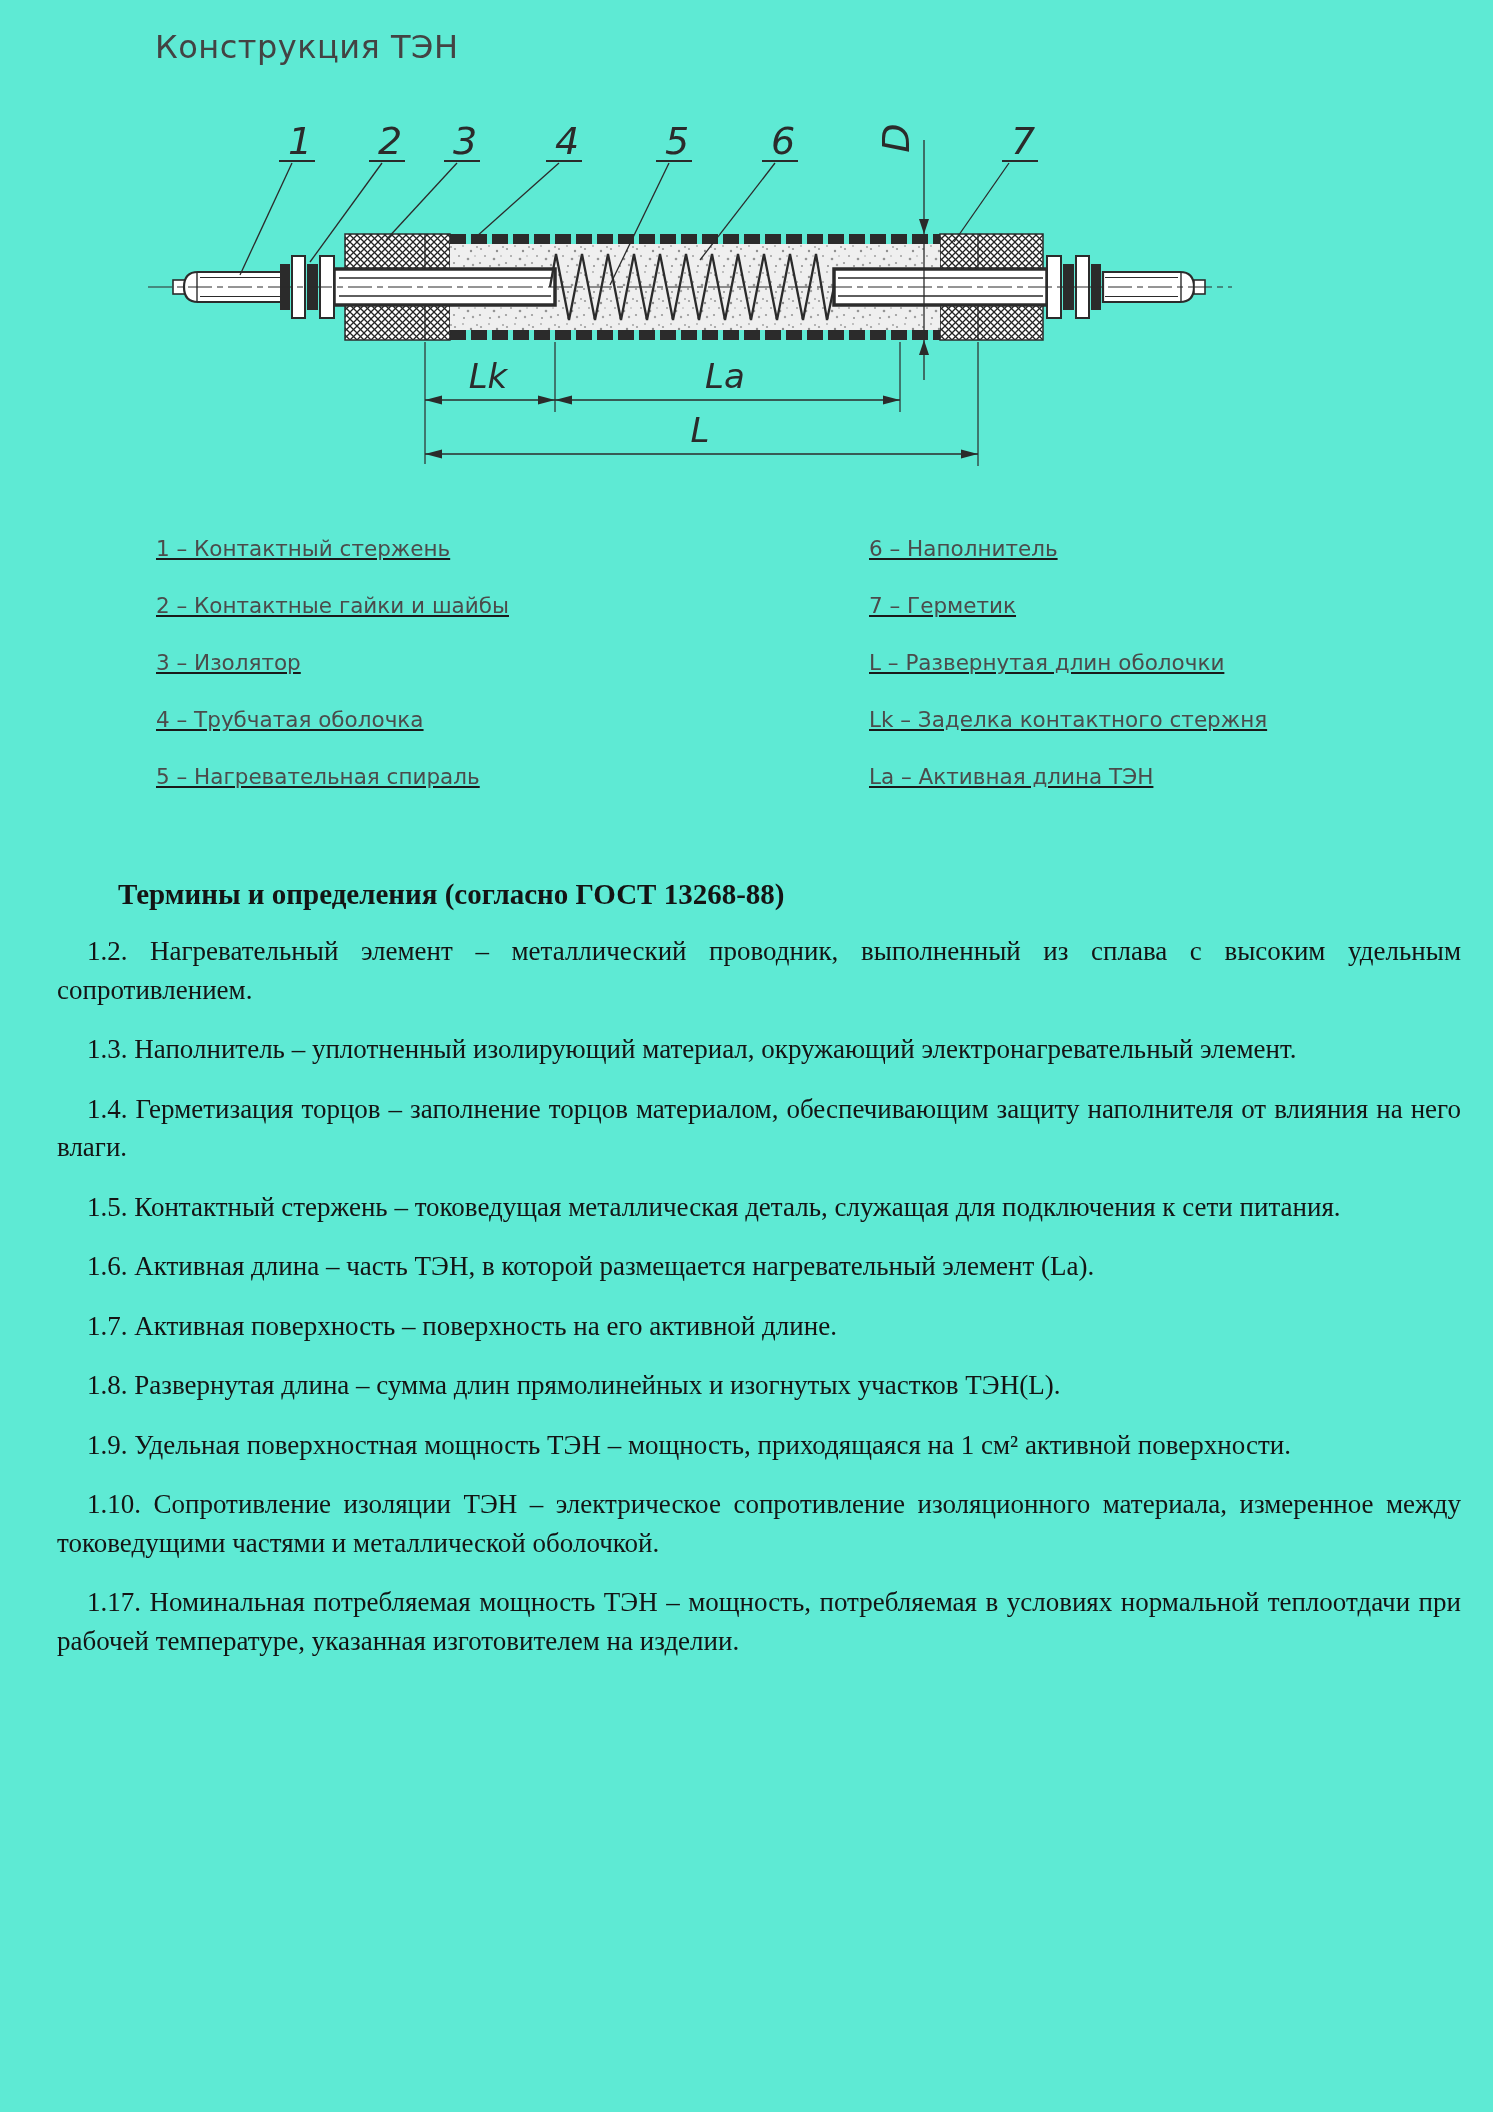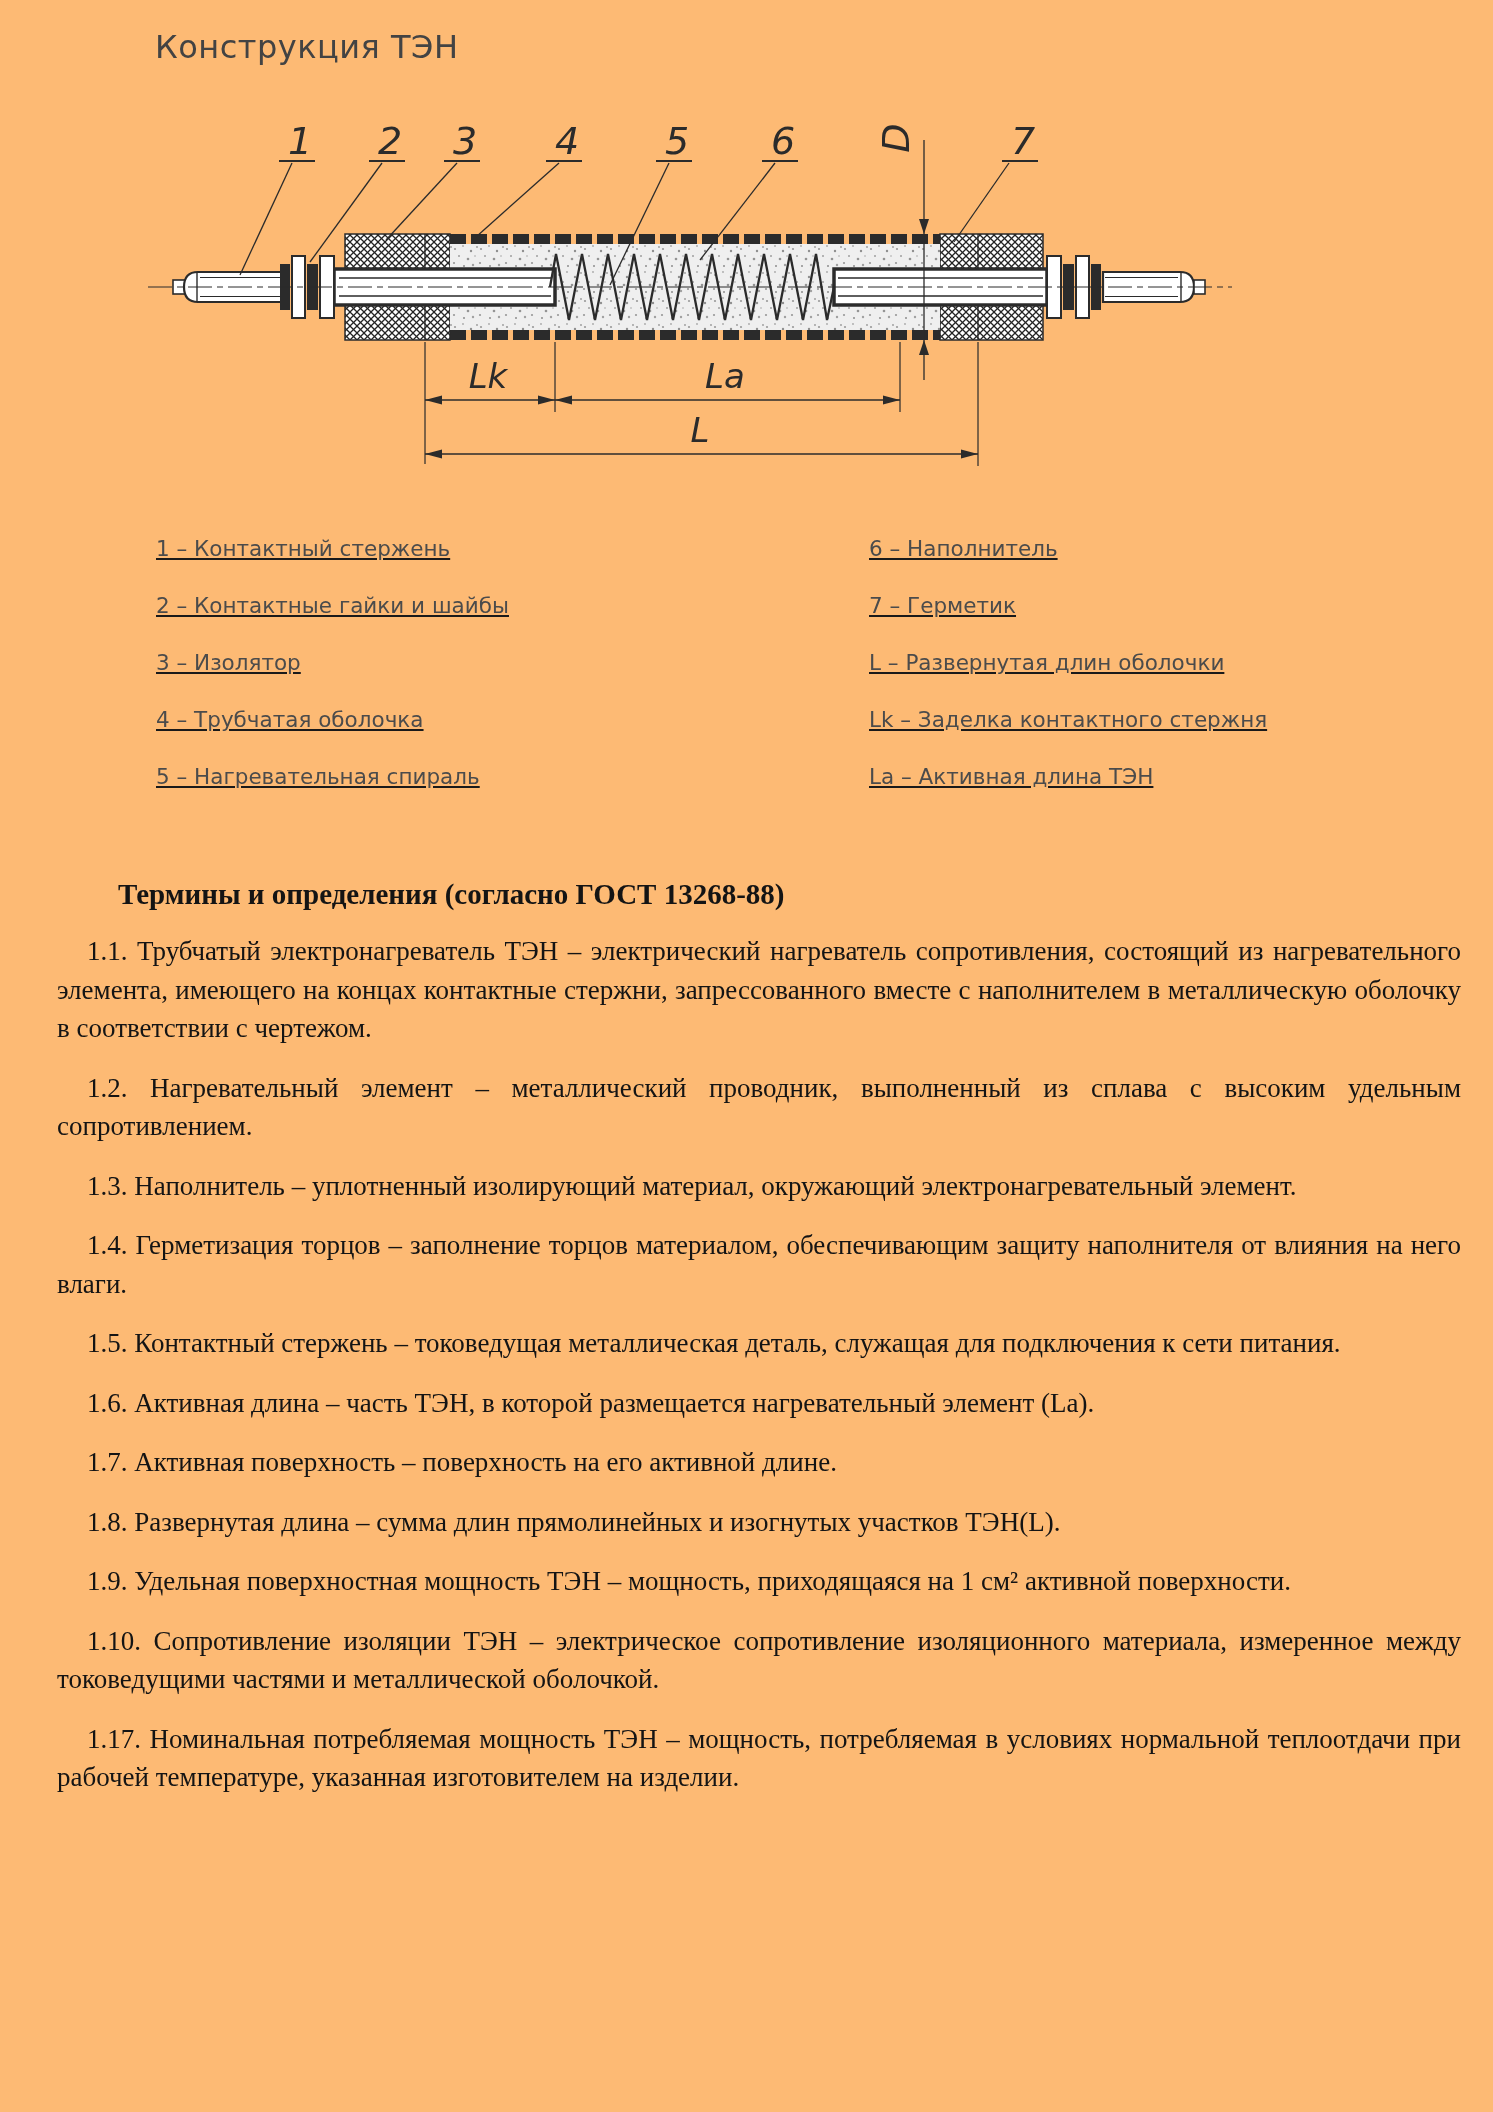--- a/index.html
+++ b/index.html
@@ -1,17 +1,17 @@
 <!DOCTYPE html>
 <html><head>
 <meta charset="utf-8">
 <style>
   html,body { margin:0; padding:0; background:#ffffff; }
   .page {
-    position:relative; width:1493px; height:2112px; background:#fdba74;
+    position:relative; width:1493px; height:2112px; background:#5eead4;
     font-family:"DejaVu Sans", sans-serif; overflow:hidden; color:#1a1a1a;
   }
   .doc-title {
     position:absolute; left:155px; top:28px;
     font-size:32px; color:#434343; letter-spacing:0.5px; white-space:nowrap;
   }
   .diagram-wrap { position:absolute; left:140px; top:88px; width:1100px; height:382px; }
   .dwg-num  { font-family:"DejaVu Sans", sans-serif; font-style:italic; font-size:38px; fill:#2b2b2b; }
   .dwg-dim  { font-family:"DejaVu Sans", sans-serif; font-style:italic; font-size:34px; fill:#2b2b2b; }
   .ln   { stroke:#2b2b2b; fill:none; }
@@ -188,21 +188,20 @@
         <div class="legend-item">Lk – Заделка контактного стержня</div>
 
         <div class="legend-item">La – Активная длина ТЭН</div>
       </div>
   </div>
 
   <div class="terms">
     <div class="terms-heading">Термины и определения (согласно ГОСТ 13268-88)</div>
     <div>
 
-        <p class="para">1.1. Трубчатый электронагреватель ТЭН – электрический нагреватель сопротивления, состоящий из нагревательного элемента, имеющего на концах контактные стержни, запрессованного вместе с наполнителем в металлическую оболочку в соответствии с чертежом.</p>
 
         <p class="para">1.2. Нагревательный элемент – металлический проводник, выполненный из сплава с высоким удельным сопротивлением.</p>
 
         <p class="para">1.3. Наполнитель – уплотненный изолирующий материал, окружающий электронагревательный элемент.</p>
 
         <p class="para">1.4. Герметизация торцов – заполнение торцов материалом, обеспечивающим защиту наполнителя от влияния на него влаги.</p>
 
         <p class="para">1.5. Контактный стержень – токоведущая металлическая деталь, служащая для подключения к сети питания.</p>
 
         <p class="para">1.6. Активная длина – часть ТЭН, в которой размещается нагревательный элемент (La).</p>

